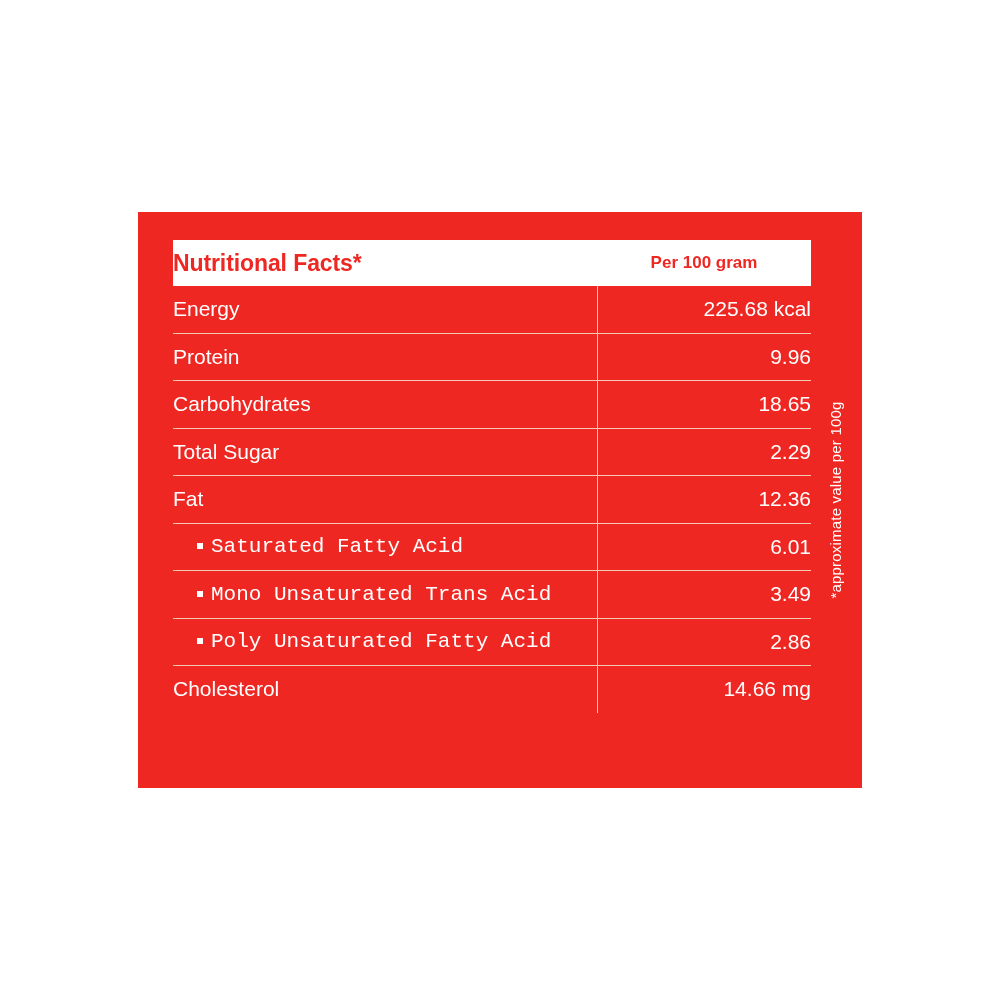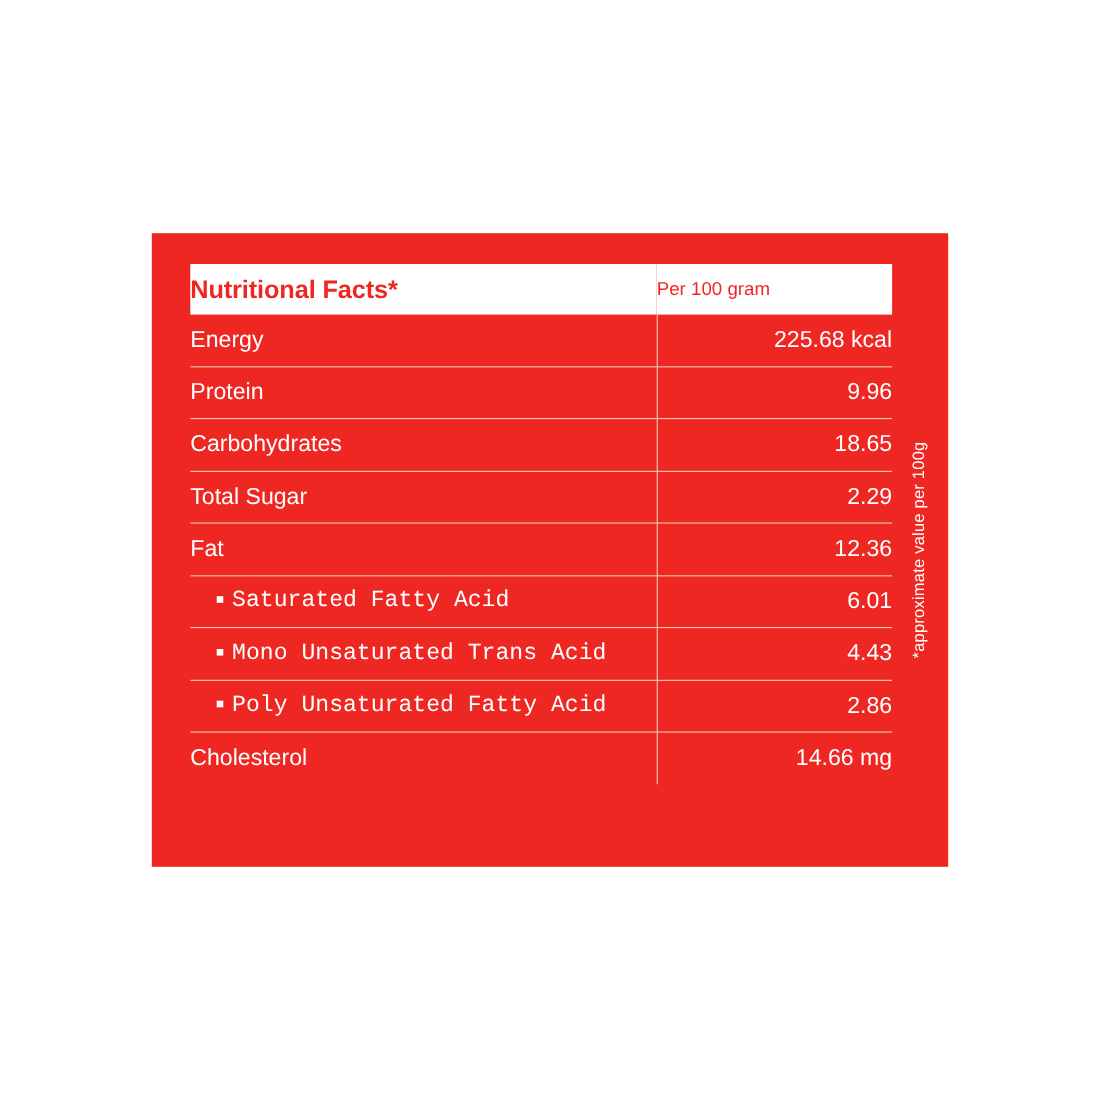--- a/index.html
+++ b/index.html
@@ -63,22 +63,23 @@
   .header-title {
     color: #ee2722;
     font-weight: bold;
     font-size: 23px;
     padding-left: 14px;
     letter-spacing: -0.1px;
     margin-left: 44px;
   }
   .header-value {
     color: #ee2722;
-    font-weight: normal;
+    font-weight: bold;
     font-size: 17px;
+    text-align: center;
   }
 
   
   tr.data-row td {
     height: 46.5px;
     color: #ffffff;
     font-size: 21px;
     border-bottom: 1.4px solid #f4c9b4;
     vertical-align: middle;
     padding: 0;
@@ -159,21 +160,21 @@
             <tr class="data-row">
               <td class="label">Fat</td>
               <td class="value">12.36</td>
             </tr>
             <tr class="data-row">
               <td class="label indented"><span class="bullet"></span><span>Saturated Fatty Acid</span></td>
               <td class="value">6.01</td>
             </tr>
             <tr class="data-row">
               <td class="label indented"><span class="bullet"></span><span>Mono Unsaturated Trans Acid</span></td>
-              <td class="value">4.43</td>
+              <td class="value">3.49</td>
             </tr>
             <tr class="data-row">
               <td class="label indented"><span class="bullet"></span><span>Poly Unsaturated Fatty Acid</span></td>
               <td class="value">2.86</td>
             </tr>
             <tr class="data-row">
               <td class="label">Cholesterol</td>
               <td class="value">14.66 mg</td>
             </tr>
           </tbody>

